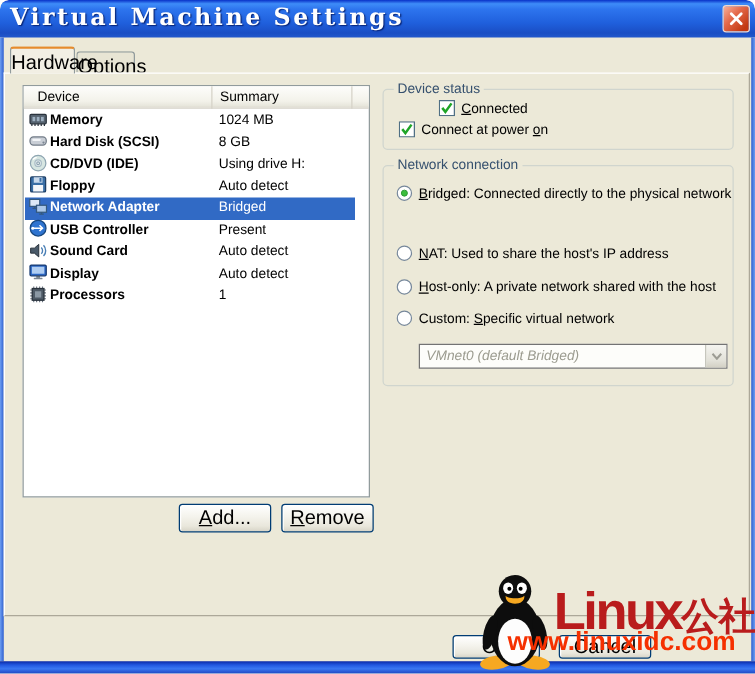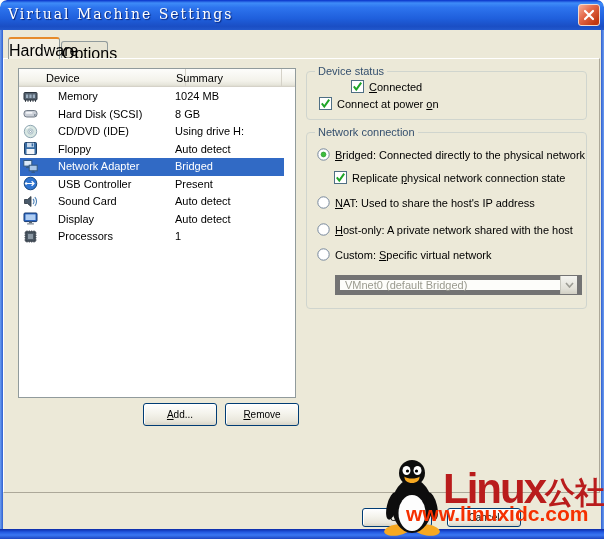--- a/index.html
+++ b/index.html
@@ -10,21 +10,21 @@
     background:#ECE9D8;border-radius:7px 7px 0 0;
   }
   
   .titlebar{
     position:absolute;left:0;top:0;width:604px;height:30px;
     background:linear-gradient(180deg,#0831C8 0%,#3E8CF8 10%,#2D74EE 25%,#1F5FDC 62%,#1A4EC4 88%,#2258CC 100%);
     border-radius:7px 7px 0 0;
   }
   .title{
     position:absolute;left:8px;top:0;line-height:29px;
-    font-family:"DejaVu Serif",serif;font-weight:normal;font-size:14px;
+    font-family:"DejaVu Serif",serif;font-weight:bold;font-size:19px;
     letter-spacing:2px;color:#fff;text-shadow:1px 1px 1px rgba(0,20,90,.8);
     white-space:nowrap;
   }
   .close-btn{
     position:absolute;left:578px;top:4px;width:22px;height:22px;border-radius:3px;
     background:linear-gradient(135deg,#F7B09A 0%,#E4694A 40%,#C23912 85%);
     border:1px solid #F0D9CE;display:flex;align-items:center;justify-content:center;cursor:pointer;
   }
   
   .side{position:absolute;top:30px;height:499px;width:3px;background:linear-gradient(90deg,#6D9EF1,#2E5FD0);}
@@ -54,51 +54,51 @@
   }
   
   .listbox{
     position:absolute;left:18px;top:68px;width:278px;height:330px;
     background:#fff;border:1px solid #919B9C;z-index:4;
   }
   .lh{position:absolute;left:0;top:0;width:276px;height:18px;
     background:linear-gradient(180deg,#FDFDFB 0%,#F3F2EA 70%,#E7E6DC 92%,#DEDCD0 100%);
     border-bottom:1px solid #D5D2C8;}
   .lh-cell{position:absolute;top:0;height:18px;line-height:18px;border-right:1px solid #D5D2C8;overflow:hidden;}
-  .lh-cell.c1{left:16px;width:151px;padding-left:11px;}
+  .lh-cell.c1{left:0;width:151px;padding-left:11px;}
   .lh-cell.c2{left:151px;width:112px;padding-left:6px;}
   #device-rows{position:absolute;left:1px;top:19px;width:274px;}
   .drow{position:relative;width:264px;height:17.5px;line-height:17.5px;cursor:default;white-space:nowrap;}
   .drow .dicon{display:inline-block;width:15px;height:15px;margin-left:3px;vertical-align:middle;position:relative;top:-1px;}
   .drow .dicon svg{display:block;width:15px;height:15px;}
-  .drow .dname{margin-left:20px;}
+  .drow .dname{margin-left:2px;font-weight:bold;}
   .drow .dsum{position:absolute;left:155px;top:0;}
   .drow.sel{background:#316AC5;color:#fff;}
   
   .xp-btn{
     position:absolute;height:23px;border:1px solid #003C74;border-radius:3px;
     background:linear-gradient(180deg,#FFFFFF 0%,#F4F3EC 45%,#E9E7DC 80%,#D8D5C8 100%);
-    font-family:"Liberation Sans",sans-serif;font-size:10px;text-align:center;cursor:pointer;
+    font-family:"Liberation Sans",sans-serif;font-size:16px;text-align:center;cursor:pointer;
     box-shadow:inset 1px 1px 0 #fff;z-index:5;padding:0;
   }
   
   .groupbox{
     position:absolute;border:1px solid #D0D5CE;border-radius:4px;z-index:4;
   }
   .glabel{
     position:absolute;left:8px;top:-8px;background:#ECE9D8;padding:0 3px;
     color:#35506E;font-size:11px;line-height:14px;white-space:nowrap;
   }
   .ctrl-row{position:absolute;display:flex;align-items:center;gap:5px;white-space:nowrap;}
   .cb,.rb{width:13px;height:13px;flex:0 0 13px;cursor:pointer;}
   .cb svg,.rb svg{display:block;width:13px;height:13px;}
   
   .combo{
     position:absolute;left:28px;top:142px;width:247px;height:20px;
-    background:#FDFDFA;border:5px solid #737373;display:flex;align-items:center;cursor:default;
+    background:#FDFDFA;border:1px solid #737373;display:flex;align-items:center;cursor:default;font-style:italic;
   }
   .combo .cval{flex:1;padding-left:5px;color:#9B9B8F;white-space:nowrap;overflow:hidden;}
   .combo .carrow{
     width:17px;height:18px;border-left:1px solid #C6C6BD;
     background:linear-gradient(180deg,#F4F4F0 0%,#E2E1D8 70%,#D2D0C4 100%);
     display:flex;align-items:center;justify-content:center;
   }
   
   .footer-btn{top:508px;height:19px;line-height:17px;}
   #ok-btn{left:362px;width:70px;}
@@ -226,29 +226,20 @@
     <div class="ctrl-row" style="left:10px;top:15px;">
       <span class="rb">
         <svg viewBox="0 0 13 13">
           <circle cx="6.5" cy="6.5" r="5.7" fill="#fff" stroke="#77889B"></circle>
           <circle cx="6.5" cy="6.5" r="2.4" fill="#3CBE3C" stroke="#2E9A35" stroke-width="0.8"></circle>
         </svg>
       </span>
       <span><u>B</u>ridged: Connected directly to the physical network</span>
     </div>
 
-    <div class="ctrl-row" style="left:27px;top:38px;">
-      <span class="cb">
-        <svg viewBox="0 0 13 13">
-          <rect x="0.5" y="0.5" width="12" height="12" fill="#fff" stroke="#4F6F84"></rect>
-          <path d="M2.8 6.3l2.5 3.2 4.9-6.8" stroke="#1FA527" stroke-width="2" fill="none"></path>
-        </svg>
-      </span>
-      <span>Replicate <u>p</u>hysical network connection state</span>
-    </div>
 
     <div class="ctrl-row" style="left:10px;top:63px;">
       <span class="rb">
         <svg viewBox="0 0 13 13">
           <circle cx="6.5" cy="6.5" r="5.7" fill="#fff" stroke="#77889B"></circle>
         </svg>
       </span>
       <span><u>N</u>AT: Used to share the host's IP address</span>
     </div>
 

